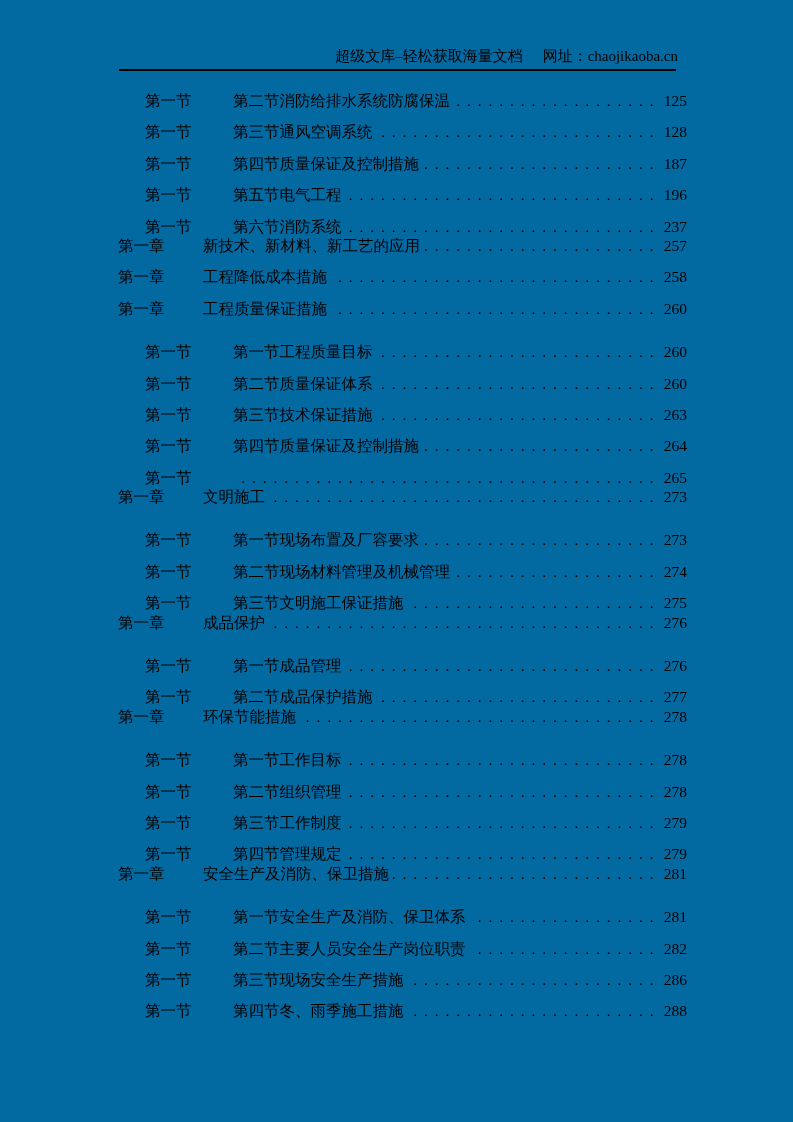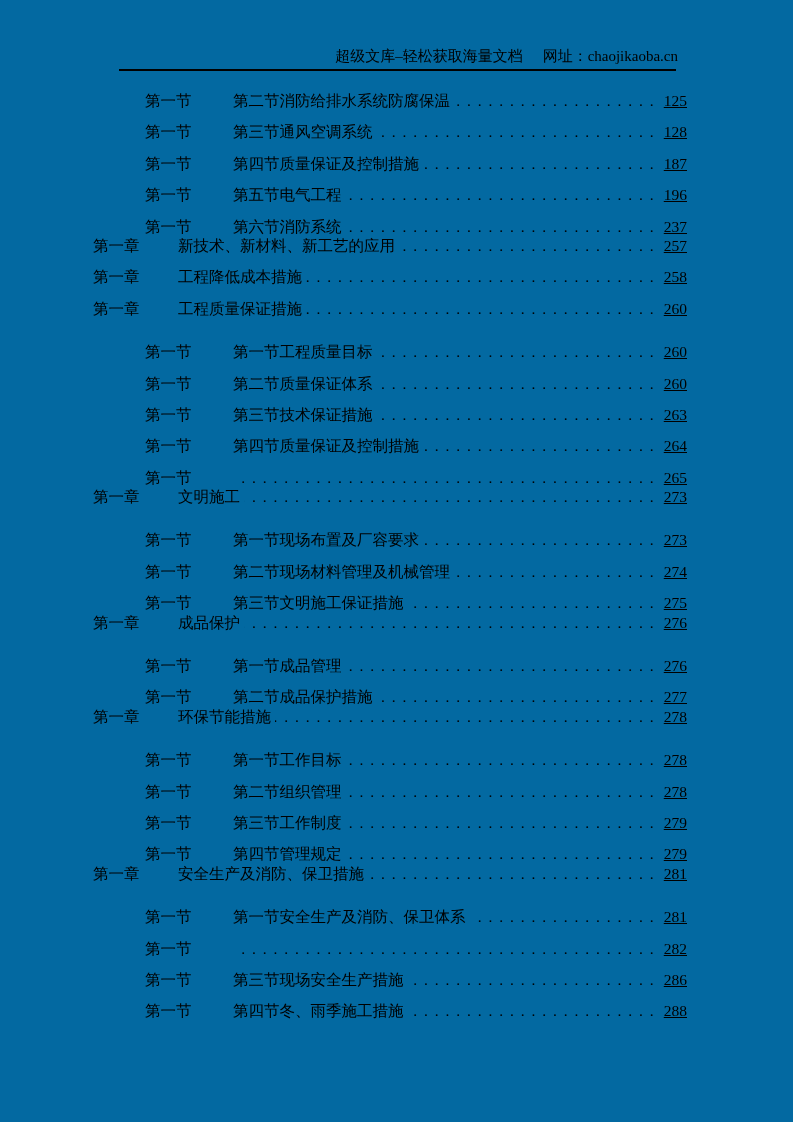--- a/index.html
+++ b/index.html
@@ -46,21 +46,21 @@
     width: 687px;
   }
   .toc-row {
     display: flex;
     align-items: baseline;
     height: 31.4px;
     line-height: 31.4px;
     font-size: 15.5px;
     white-space: nowrap;
   }
-  .toc-row.chapter { padding-left: 93px; justify-content: center; }
+  .toc-row.chapter { padding-left: 118px; justify-content: center; }
   .toc-row.section { padding-left: 145px; }
   .toc-label {
     flex: none;
   }
   .toc-row.chapter .toc-label { width: 85px; }
   .toc-row.section .toc-label { width: 88px; margin-top: 12px; }
   .toc-title {
     flex: none;
   }
   .toc-dots {
@@ -70,21 +70,20 @@
     white-space: nowrap;
     direction: rtl;
     letter-spacing: 1.5px;
     margin-left: 4px;
     margin-right: 6px;
   }
   .toc-page {
     flex: none;
     min-width: 26px;
     text-align: right;
-    text-decoration: underline;
   }
 </style>
 </head>
 <body>
 
 <div class="page">
 
   <div class="page-header">
     <div class="header-text">
       <span class="header-site">超级文库–轻松获取海量文档</span><span class="header-url">网址：chaojikaoba.cn</span>
@@ -276,20 +275,21 @@
 
     <div class="toc-row section">
       <span class="toc-label">第一节</span>
       <span class="toc-title">第一节安全生产及消防、保卫体系</span>
       <span class="toc-dots">. . . . . . . . . . . . . . . . . . . . . . . . . . . . . . . . . . . . . . . . . . . . . . . . . . . . . . . . . . . . . . . . . . . . . . . . . . . . . . . . . . . . . . . . . . . . . . . . . . . . </span>
       <span class="toc-page">281</span>
     </div>
 
     <div class="toc-row section">
       <span class="toc-label">第一节</span>
+      <span class="toc-title">第二节主要人员安全生产岗位职责</span>
       <span class="toc-dots">. . . . . . . . . . . . . . . . . . . . . . . . . . . . . . . . . . . . . . . . . . . . . . . . . . . . . . . . . . . . . . . . . . . . . . . . . . . . . . . . . . . . . . . . . . . . . . . . . . . . </span>
       <span class="toc-page">282</span>
     </div>
 
     <div class="toc-row section">
       <span class="toc-label">第一节</span>
       <span class="toc-title">第三节现场安全生产措施</span>
       <span class="toc-dots">. . . . . . . . . . . . . . . . . . . . . . . . . . . . . . . . . . . . . . . . . . . . . . . . . . . . . . . . . . . . . . . . . . . . . . . . . . . . . . . . . . . . . . . . . . . . . . . . . . . . </span>
       <span class="toc-page">286</span>
     </div>

